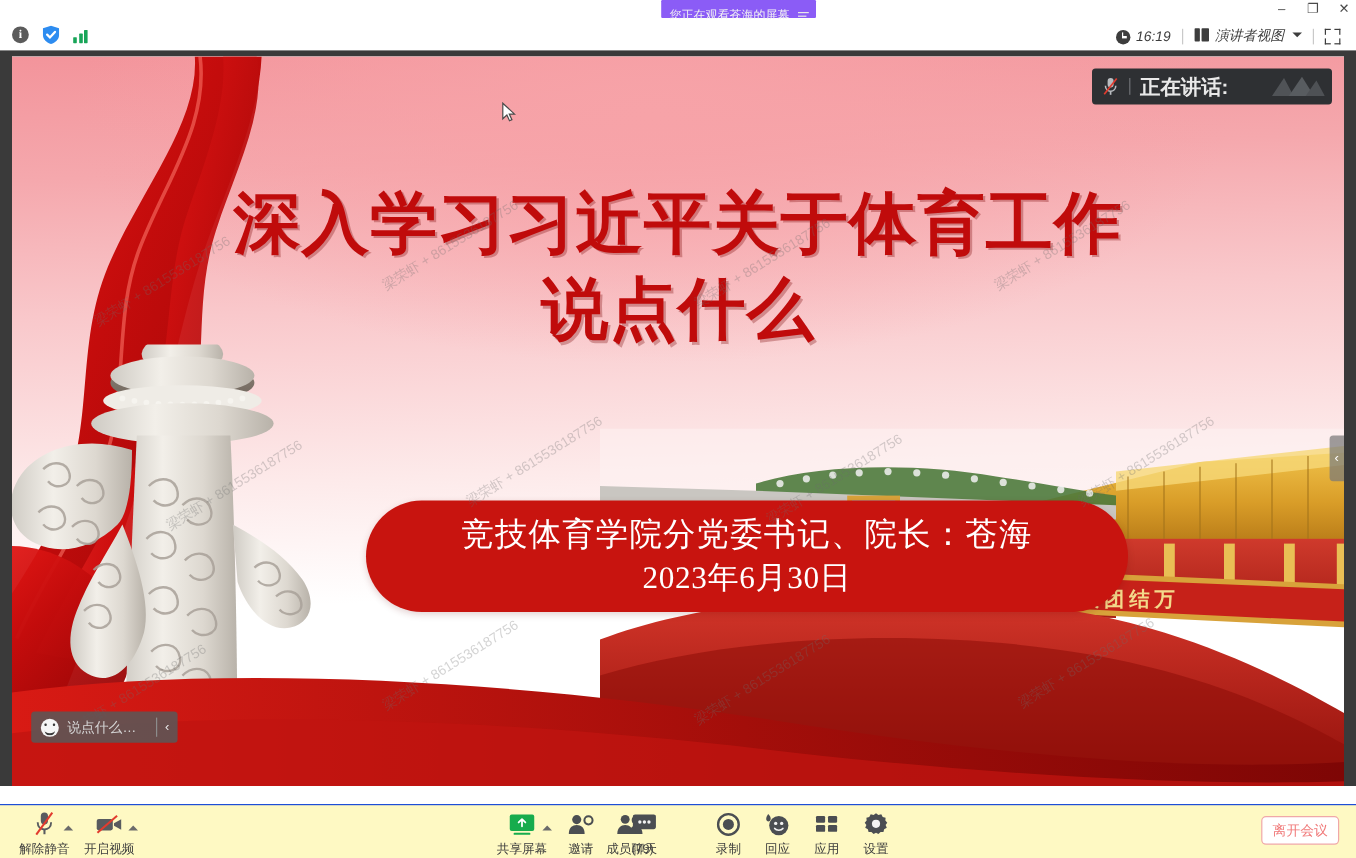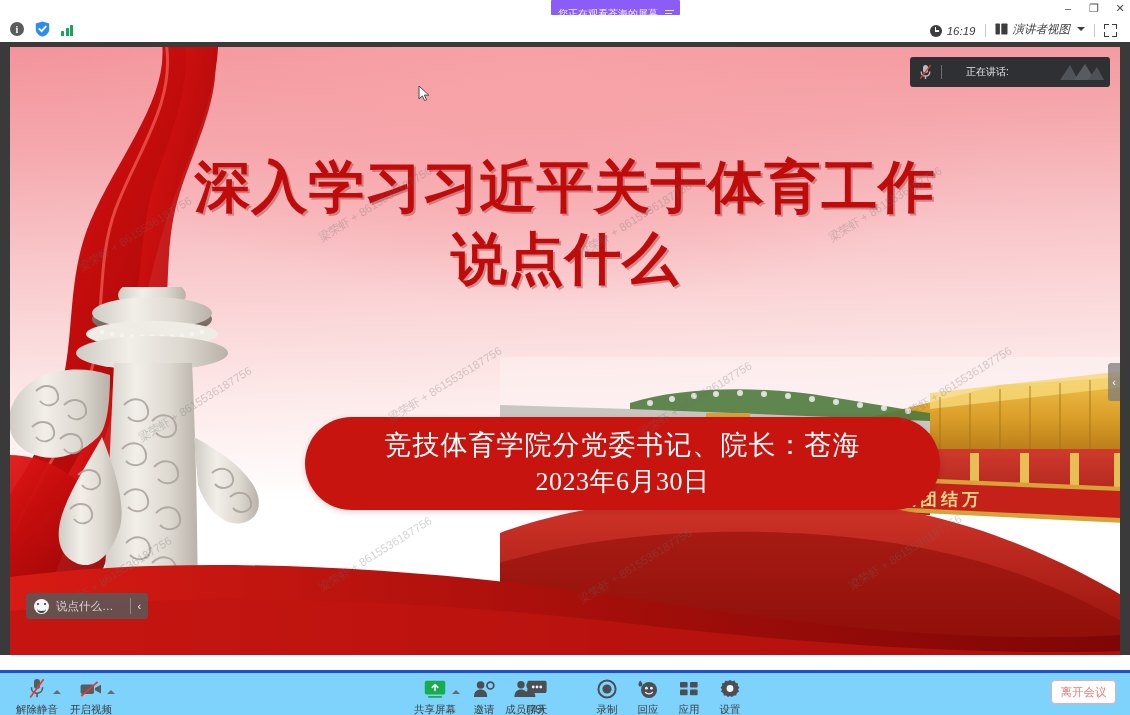--- a/index.html
+++ b/index.html
@@ -209,21 +209,21 @@
     position: absolute; right: 10px; top: 10px;
     width: 200px; height: 30px;
     background: #2e3033;
     border-radius: 3px;
     display: flex; align-items: center;
     z-index: 15;
     overflow: hidden;
   }
   .mic-off-sm { position: relative; width: 13px; height: 16px; margin-left: 9px; }
   .sp-sep { width: 1px; height: 14px; background: #6f7276; margin-left: 9px; }
-  .sp-label { color: #e9e9e9; font-size: 10px; margin-left: 24px; }
+  .sp-label { color: #e9e9e9; font-size: 17px; margin-left: 8px; font-weight: bold; }
   .sp-logo {
     position: absolute; right: 6px; top: 4px; width: 46px; height: 22px; opacity: 0.55;
   }
 
   
   .collapse-tab {
     position: absolute; right: 0px; top: 316px;
     width: 12px; height: 38px;
     background: rgba(120,120,120,0.72);
     border-radius: 3px 0 0 3px;
@@ -254,22 +254,22 @@
     border-bottom: 2px solid #3a3a3a; border-radius: 0 0 8px 8px;
   }
   .chat-ph { color: #d6d6d6; font-size: 11.5px; padding-right: 16px; }
   .chat-div { width: 1px; height: 16px; background: #8c8c8c; }
   .chat-collapse { color: #eaeaea; font-size: 11px; padding: 0 7px; }
 
   
   .toolbar {
     position: absolute; left: 0; top: 670px;
     width: 1130px; height: 45px;
-    background: #7dd3fc;
-    border-top: 3px solid #1d4ed8;
+    background: #fef9c3;
+    border-top: 1px solid #1d4ed8;
   }
   .tb-item {
     position: absolute; top: 4px;
     display: flex; flex-direction: column; align-items: center;
     width: 58px;
   }
   .tb-ic { height: 23px; display: flex; align-items: center; justify-content: center; }
   .tb-label { font-size: 10.5px; color: #3e3e3e; margin-top: 3px; white-space: nowrap; }
   .tb-caret {
     position: absolute; top: 17px;

